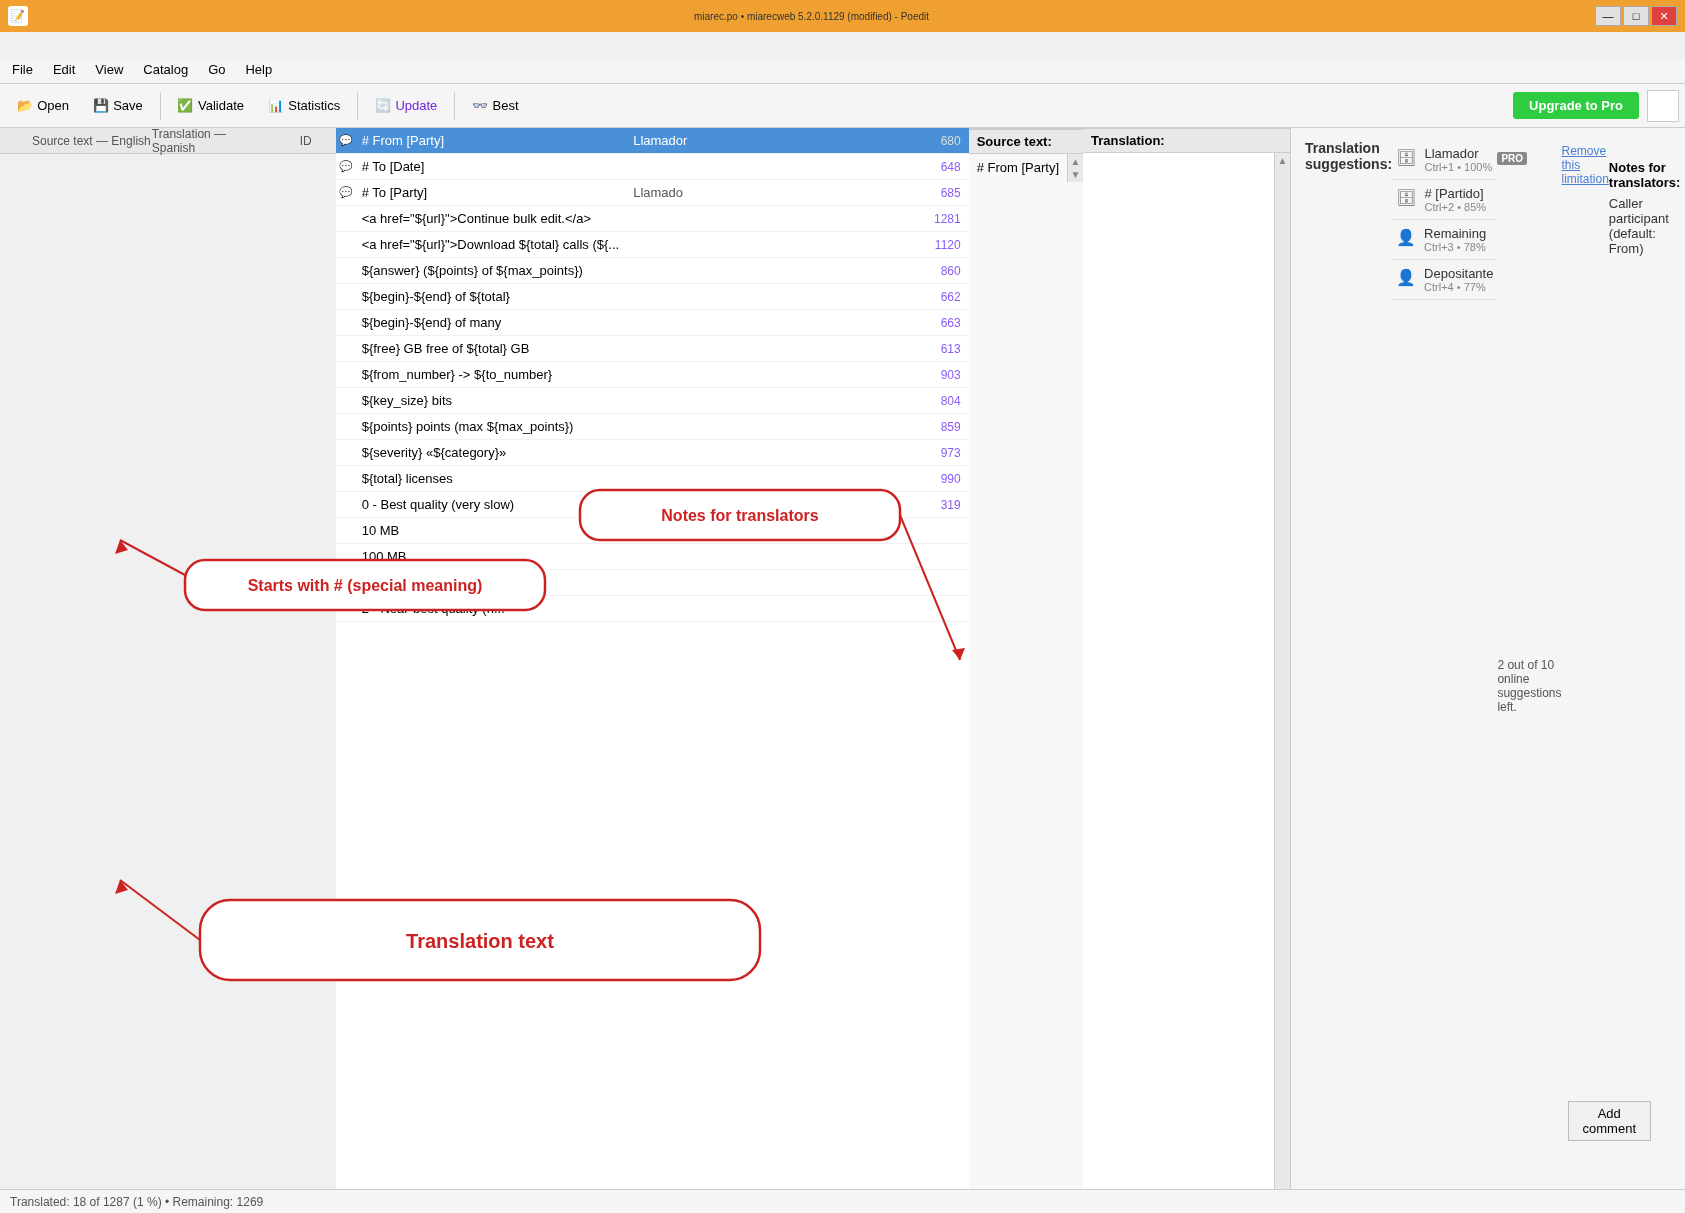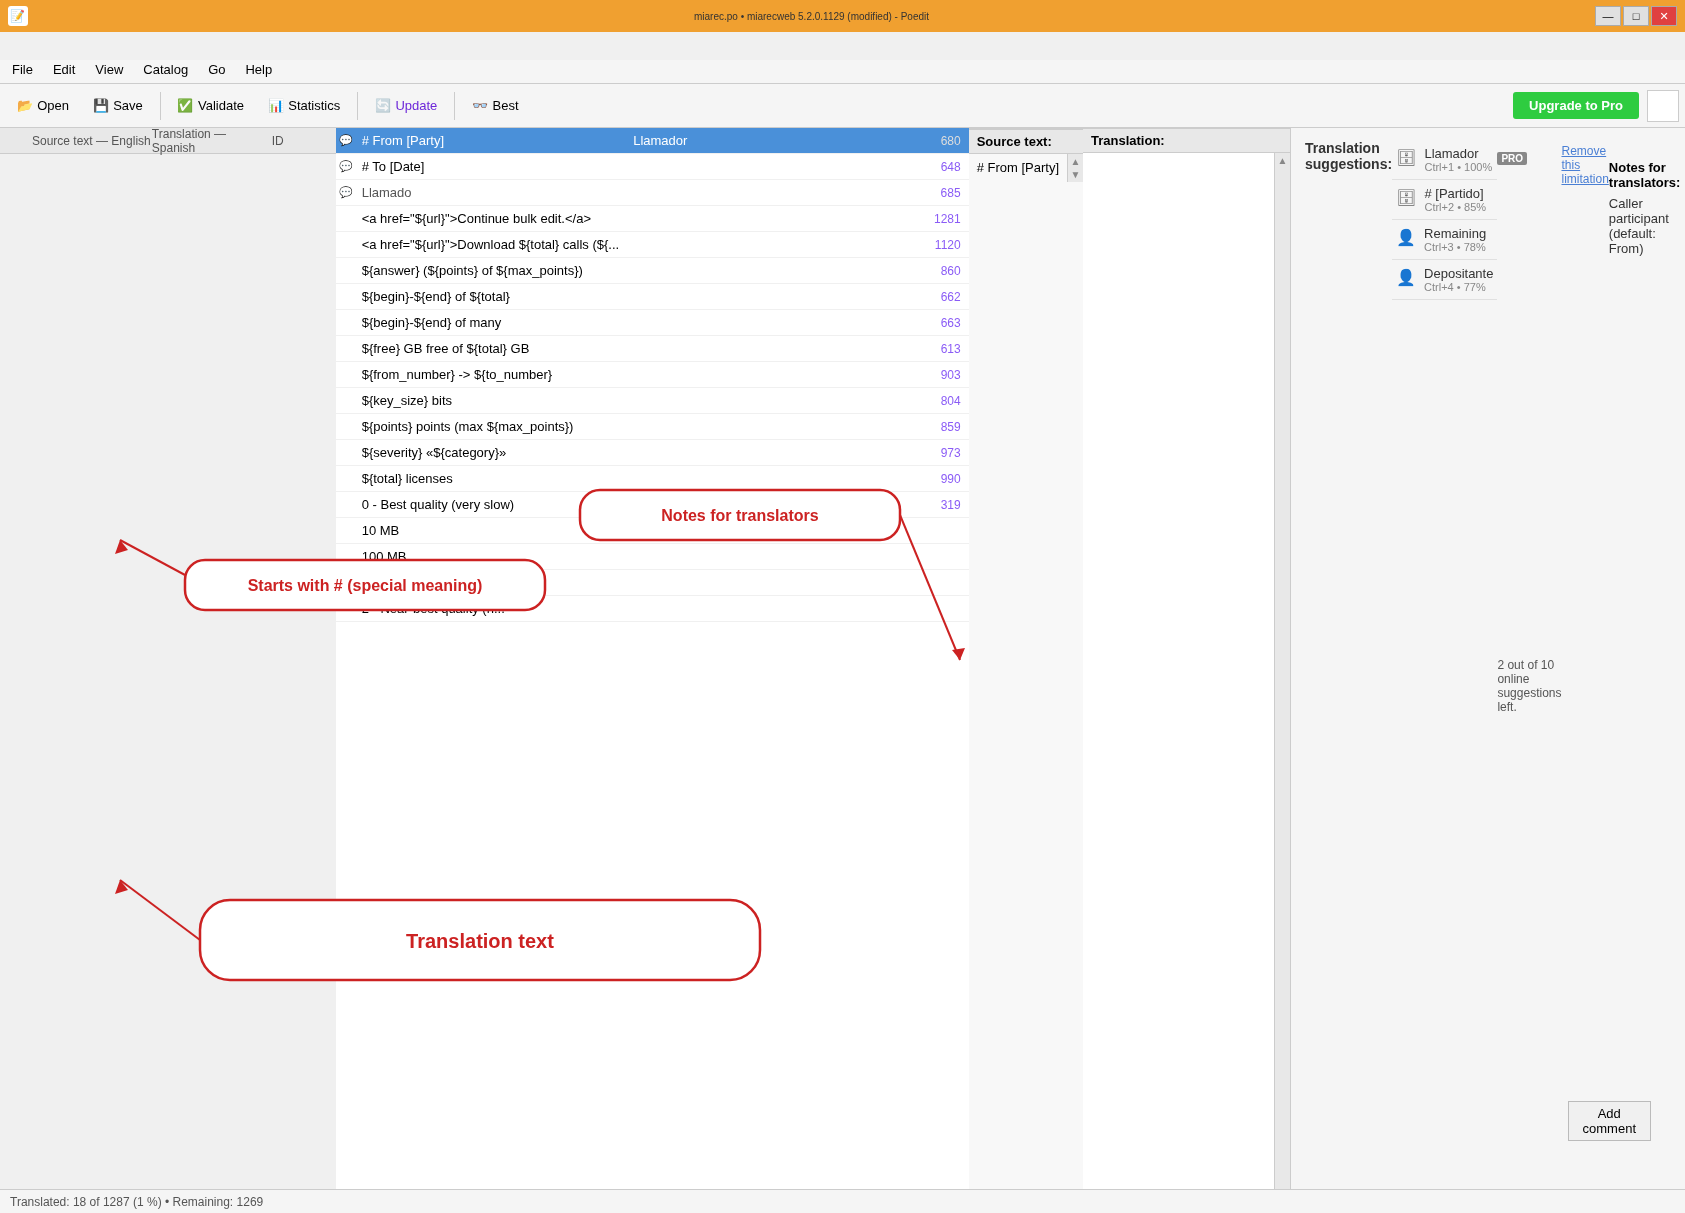--- a/index.html
+++ b/index.html
@@ -86,21 +86,21 @@
       align-items: center;
       background: #e8e8e8;
       border-bottom: 1px solid #ccc;
       height: 26px;
       padding: 0 4px;
       font-size: 12px;
       color: #555;
     }
     .th-source { flex: 1; padding-left: 28px; }
     .th-translation { flex: 1; }
-    .th-id { width: 60px; text-align: left; padding-right: 20px; }
+    .th-id { width: 60px; text-align: right; padding-right: 20px; }
 
     
     #table-body {
       flex: 1;
       overflow-y: auto;
       background: #fff;
     }
     .table-row {
       display: flex;
       align-items: center;
@@ -352,20 +352,21 @@
               <span class="row-id">680</span>
             </div>
             <div class="table-row">
               <span class="row-icon">💬</span>
               <span class="row-source"># To [Date]</span>
               <span class="row-translation"></span>
               <span class="row-id">648</span>
             </div>
             <div class="table-row">
               <span class="row-icon">💬</span>
+              <span class="row-source"># To [Party]</span>
               <span class="row-translation">Llamado</span>
               <span class="row-id">685</span>
             </div>
             <div class="table-row">
               <span class="row-icon"></span>
               <span class="row-source">&lt;a href="${url}"&gt;Continue bulk edit.&lt;/a&gt;</span>
               <span class="row-translation"></span>
               <span class="row-id">1281</span>
             </div>
             <div class="table-row">

